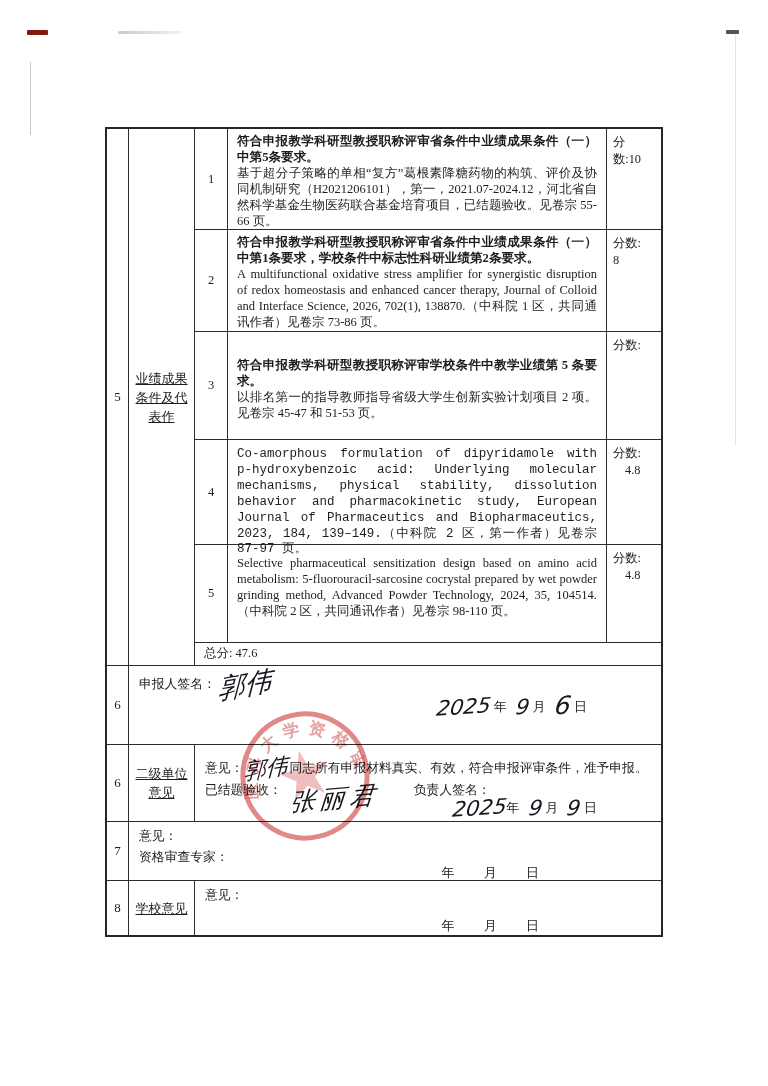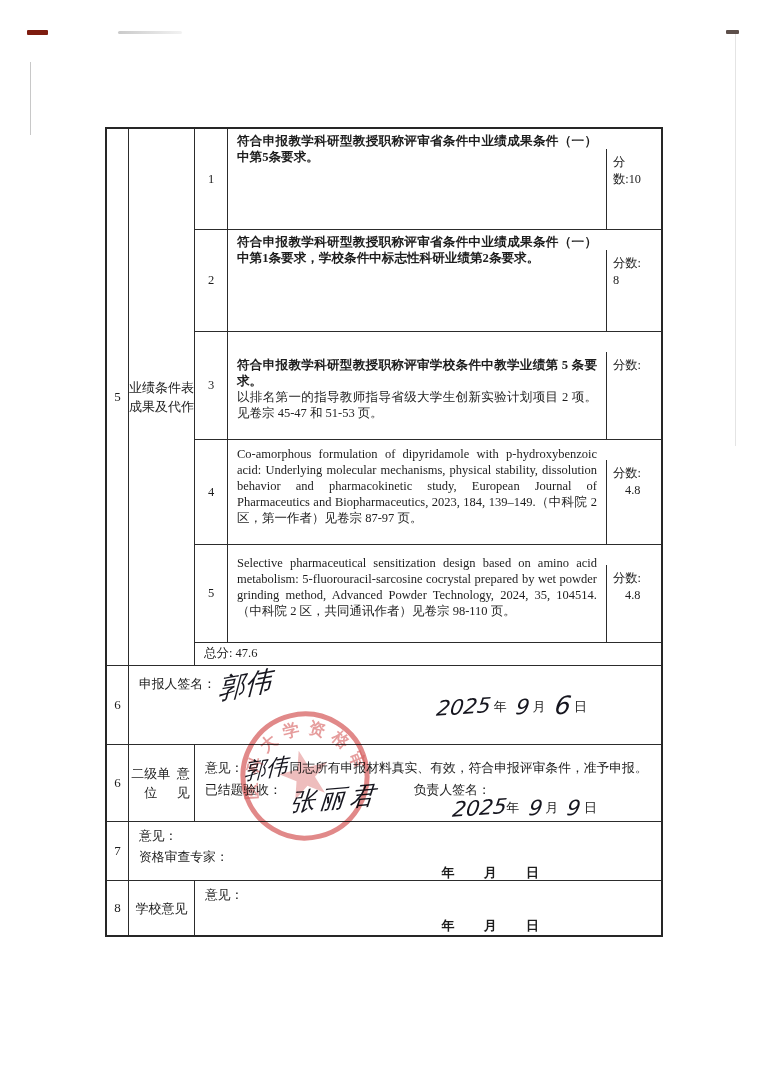--- a/index.html
+++ b/index.html
@@ -24,46 +24,46 @@
   .doc-table {
     position: absolute; left: 105px; top: 127px; width: 558px;
     border: 2px solid #262626;
     background: transparent;
   }
   .trow { display: flex; width: 100%; }
   .bline { border-bottom: 1.5px solid #2c2c2c; }
   .rline { border-right: 1.5px solid #2c2c2c; }
 
   .num-col { width: 22px; flex: 0 0 22px; display:flex; align-items:center; justify-content:center; font-size:13px; }
-  .label-col { width: 66px; flex: 0 0 66px; display:flex; flex-direction:row; align-items:center; justify-content:center; font-size:13px; line-height:19px; text-align:center; }
+  .label-col { width: 66px; flex: 0 0 66px; display:flex; flex-direction:column; align-items:center; justify-content:center; font-size:13px; line-height:19px; text-align:center;text-decoration:underline; }
   .sec5-right { flex: 1 1 auto; display: flex; flex-direction: column; min-width:0; }
 
   .item-row { display: flex; width: 100%; }
   .item-num { width: 33px; flex: 0 0 33px; display:flex; align-items:center; justify-content:center; font-size:12.5px; }
   .item-content { flex: 1 1 auto; min-width: 0; padding: 5px 9px 4px 9px; }
-  .score-col { width: 55px; flex: 0 0 55px; padding: 5px 20px 0 6px; font-size:12.3px; line-height:17px; border-left:1.5px solid #2c2c2c;margin-top:20px; }
+  .score-col { width: 55px; flex: 0 0 55px; padding: 5px 20px 0 6px; font-size:12.3px; line-height:17px; border-left:1.5px solid #2c2c2c; }
   .score-bottom { padding-left: 12px; }
 
   .ir1 { height: 101px; } .ir2 { height: 102px; } .ir3 { height: 108px; }
   .ir4 { height: 105px; } .ir5 { height: 98px; }
   .total-row { height: 22px; padding: 2px 0 0 9px; font-size: 12.5px; }
 
   .cell-bold { font-weight: bold; font-size: 12.6px; line-height: 15.9px; text-align: justify; }
   .cell-body { font-size: 12.5px; line-height: 15.9px; text-align: justify; }
   .pad-top-24 { padding-top: 26px; }
-  .pad-top-6 { padding-top: 7px; }
+  .pad-top-6 { padding-top: 7px; font-family: Liberation Mono, monospace; }
   .pad-top-10 { padding-top: 11px; }
 
   .r-sign { height: 79px; } .r-unit { height: 77px; }
   .r-expert { height: 59px; } .r-school { height: 54px; }
   .wide-content { flex: 1 1 auto; min-width: 0; padding: 8px 10px 0 10px; font-size: 12.8px; line-height: 20px; }
 
   .date-line { text-align: right; font-size: 13px; }
   .date-line .gap { display:inline-block; width: 6px; }
-  .blank-date { text-align: right; margin-right: 112px; font-size: 13px; font-weight: bold; }
+  .blank-date { text-align: right; margin-right: 112px; font-size: 13px; }
   .blank-date span { margin-left: 26px; }
 
   
   .hand {
     font-family: "DejaVu Sans", sans-serif;
     font-style: italic;
     color: #15151e;
     display: inline-block;
     transform: rotate(-6deg) skewX(-8deg);
     line-height: 0.8;
@@ -101,31 +101,33 @@
         <div>业绩成果</div>
         <div>条件及代</div>
         <div>表作</div>
       </div>
       <div class="sec5-right">
 
         <div class="item-row ir1 bline">
           <div class="item-num rline">1</div>
           <div class="item-content">
             <div class="cell-bold">符合申报教学科研型教授职称评审省条件中业绩成果条件（一）中第5条要求。</div>
+            <div class="cell-body">基于超分子策略的单相“复方”葛根素降糖药物的构筑、评价及协同机制研究（H2021206101），第一，2021.07-2024.12，河北省自然科学基金生物医药联合基金培育项目，已结题验收。见卷宗 55-66 页。</div>
           </div>
           <div class="score-col">
             <div>分数:10</div>
             <div class="score-bottom"></div>
           </div>
         </div>
 
         <div class="item-row ir2 bline">
           <div class="item-num rline">2</div>
           <div class="item-content">
             <div class="cell-bold">符合申报教学科研型教授职称评审省条件中业绩成果条件（一）中第1条要求，学校条件中标志性科研业绩第2条要求。</div>
+            <div class="cell-body">A multifunctional oxidative stress amplifier for synergistic disruption of redox homeostasis and enhanced cancer therapy, Journal of Colloid and Interface Science, 2026, 702(1), 138870.（中科院 1 区，共同通讯作者）见卷宗 73-86 页。</div>
           </div>
           <div class="score-col">
             <div>分数: 8</div>
             <div class="score-bottom"></div>
           </div>
         </div>
 
         <div class="item-row ir3 bline">
           <div class="item-num rline">3</div>
           <div class="item-content pad-top-24">

